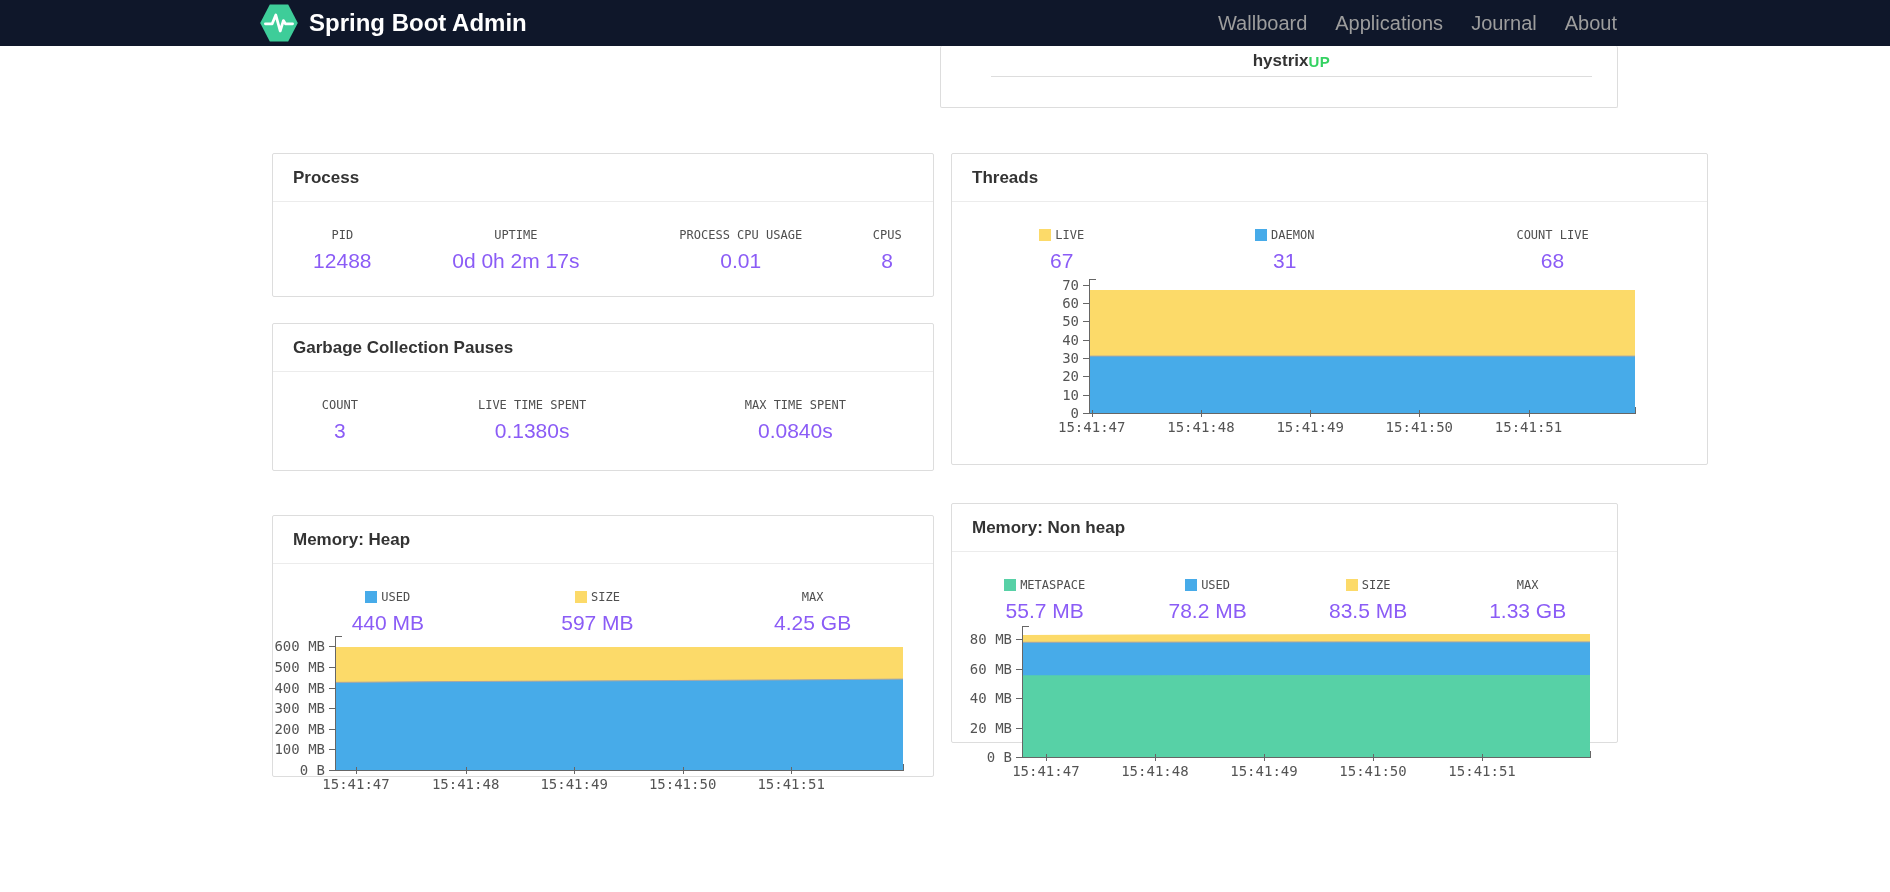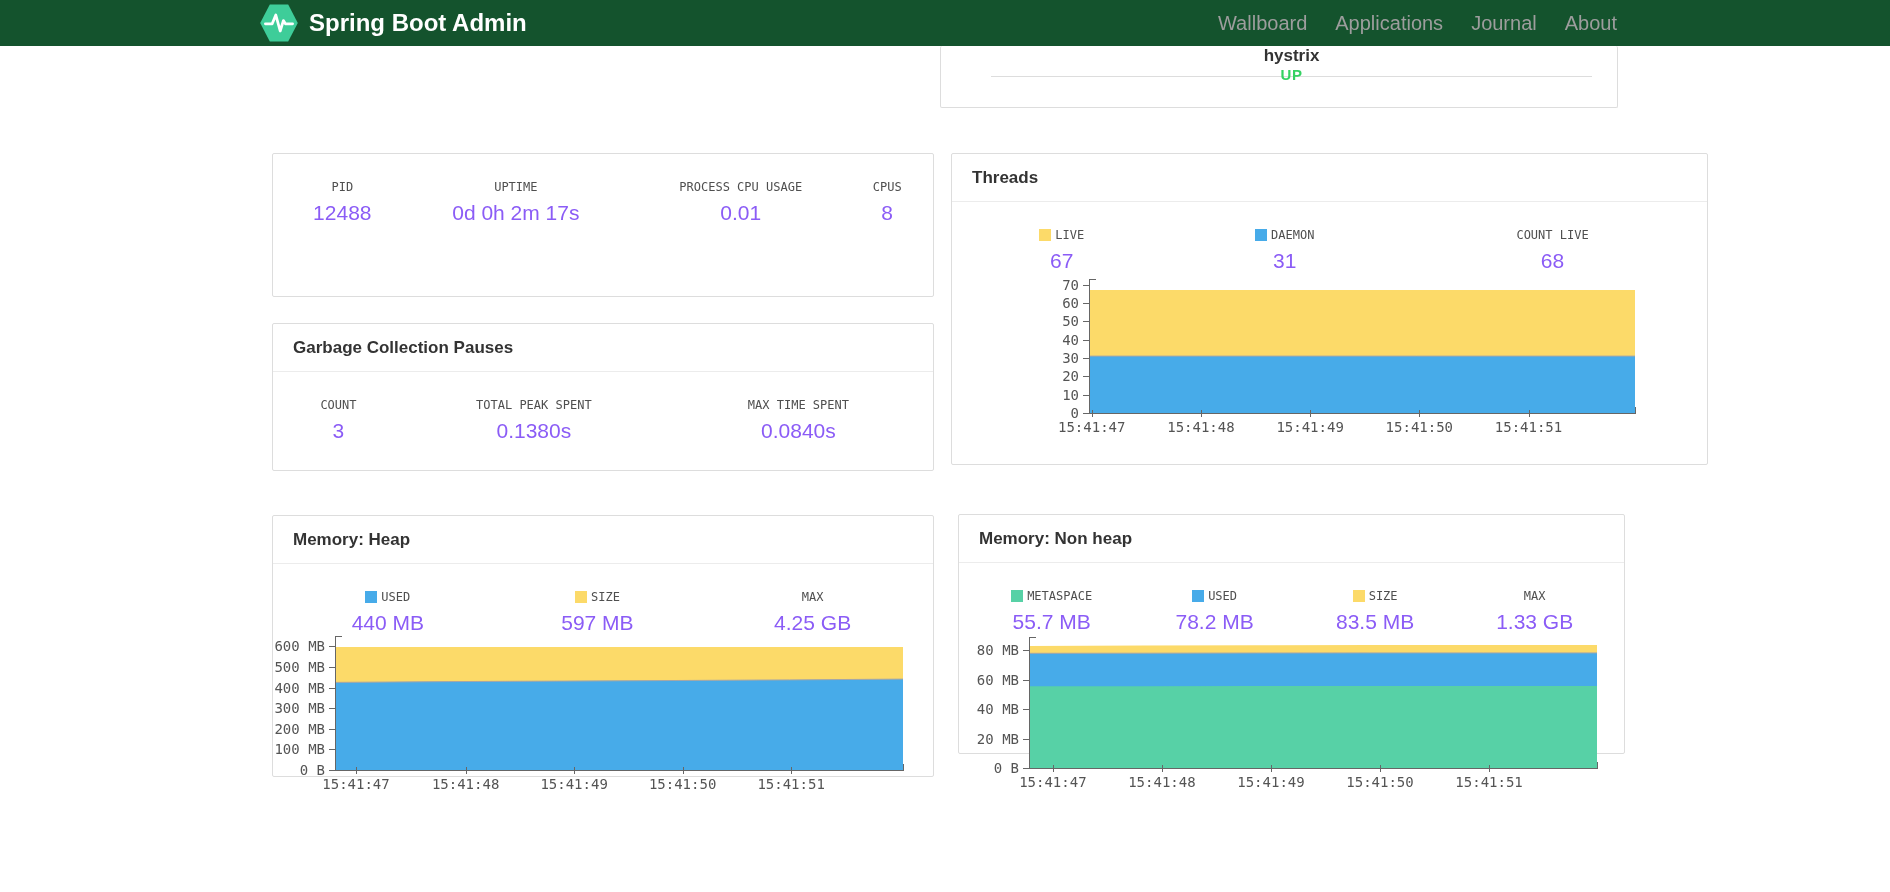--- a/index.html
+++ b/index.html
@@ -1,45 +1,45 @@
 <!DOCTYPE html>
 <html><head>
 <meta charset="utf-8">
 <style>
   html,body{margin:0;padding:0;background:#fff;}
   body{width:1890px;height:892px;position:relative;overflow:hidden;
        font-family:"Liberation Sans",sans-serif;color:#444;}
 
   
-  .navbar{position:absolute;top:0;left:0;width:100%;height:46px;background:#14532d;z-index:10;}
+  .navbar{position:absolute;top:0;left:0;width:100%;height:46px;background:#0f172a;z-index:10;}
   .nav-inner{width:1372px;margin:0 auto;height:100%;display:flex;align-items:center;}
   .brand{display:flex;align-items:center;gap:10px;color:#fff;font-size:24px;font-weight:bold;cursor:pointer;}
   .brand svg{display:block;}
   .nav-links{margin-left:auto;display:flex;align-items:center;}
   .nav-links a{color:#9d9d9d;font-size:20px;text-decoration:none;padding:0 14px;cursor:pointer;}
 
   
   .content{position:absolute;left:50%;transform:translateX(-50%);width:1346px;top:0;height:892px;}
 
   .panel{position:absolute;background:#fff;border:1px solid #ddd;border-radius:2px;box-sizing:border-box;}
   .panel-heading{padding:14px 20px 13px 20px;font-size:17px;font-weight:bold;color:#333;
                  border-bottom:1px solid #ececec;}
 
   
   .health-panel{left:668px;top:46px;width:678px;height:62px;border-top:none;}
-  .health-row{display:flex;justify-content:flex-start;align-items:center;height:30px;
-              margin:0 25px 0 50px;padding:0 12px;border-bottom:1px solid #ddd;cursor:pointer;flex-direction:column;}
+  .health-row{display:flex;justify-content:center;align-items:center;height:30px;
+              margin:0 25px 0 50px;padding:0 12px;border-bottom:1px solid #ddd;cursor:pointer;}
   .health-name{font-size:17px;font-weight:bold;color:#333;}
   .health-status{font-size:15px;font-weight:bold;letter-spacing:.5px;}
 
   .panel-process{left:0;top:153px;width:662px;height:144px;}
   .panel-gc{left:0;top:323px;width:662px;height:148px;}
   .panel-threads{left:679px;top:153px;width:757px;height:312px;}
   .panel-heap{left:0;top:515px;width:662px;height:262px;}
-  .panel-nonheap{left:679px;top:514px;width:667px;height:240px;margin-left:7px;}
+  .panel-nonheap{left:679px;top:503px;width:667px;height:240px;}
 
   
   .stats{display:table;width:100%;table-layout:auto;padding:26px 10px 0 10px;box-sizing:border-box;}
   .stat{display:table-cell;text-align:center;vertical-align:top;padding:0 8px;}
   .stat-label{font-family:"DejaVu Sans Mono",monospace;font-size:12px;color:#4f4f4f;
               letter-spacing:0;white-space:nowrap;display:flex;align-items:center;justify-content:center;gap:4px;}
   .stat-swatch{width:12px;height:12px;display:inline-block;flex:0 0 auto;}
   .stat-value{font-size:21px;color:#8b5cf6;margin-top:7px;white-space:nowrap;}
 
   
@@ -76,20 +76,21 @@
 <div class="content">
 
   <section class="panel health-panel">
     <div class="health-row">
       <span class="health-name">hystrix</span>
       <span class="health-status" id="health-status" style="color: rgb(53, 210, 98);">UP</span>
     </div>
   </section>
 
   <section class="panel panel-process">
+    <div class="panel-heading">Process</div>
     <div class="stats">
         <div class="stat">
           <div class="stat-label">PID</div>
           <div class="stat-value">12488</div>
         </div>
         <div class="stat">
           <div class="stat-label">UPTIME</div>
           <div class="stat-value">0d 0h 2m 17s</div>
         </div>
         <div class="stat">
@@ -104,21 +105,21 @@
   </section>
 
   <section class="panel panel-gc">
     <div class="panel-heading">Garbage Collection Pauses</div>
     <div class="stats">
         <div class="stat">
           <div class="stat-label">COUNT</div>
           <div class="stat-value">3</div>
         </div>
         <div class="stat">
-          <div class="stat-label">TOTAL PEAK SPENT</div>
+          <div class="stat-label">LIVE TIME SPENT</div>
           <div class="stat-value">0.1380s</div>
         </div>
         <div class="stat">
           <div class="stat-label">MAX TIME SPENT</div>
           <div class="stat-value">0.0840s</div>
         </div>
       </div>
   </section>
 
   <section class="panel panel-threads">

